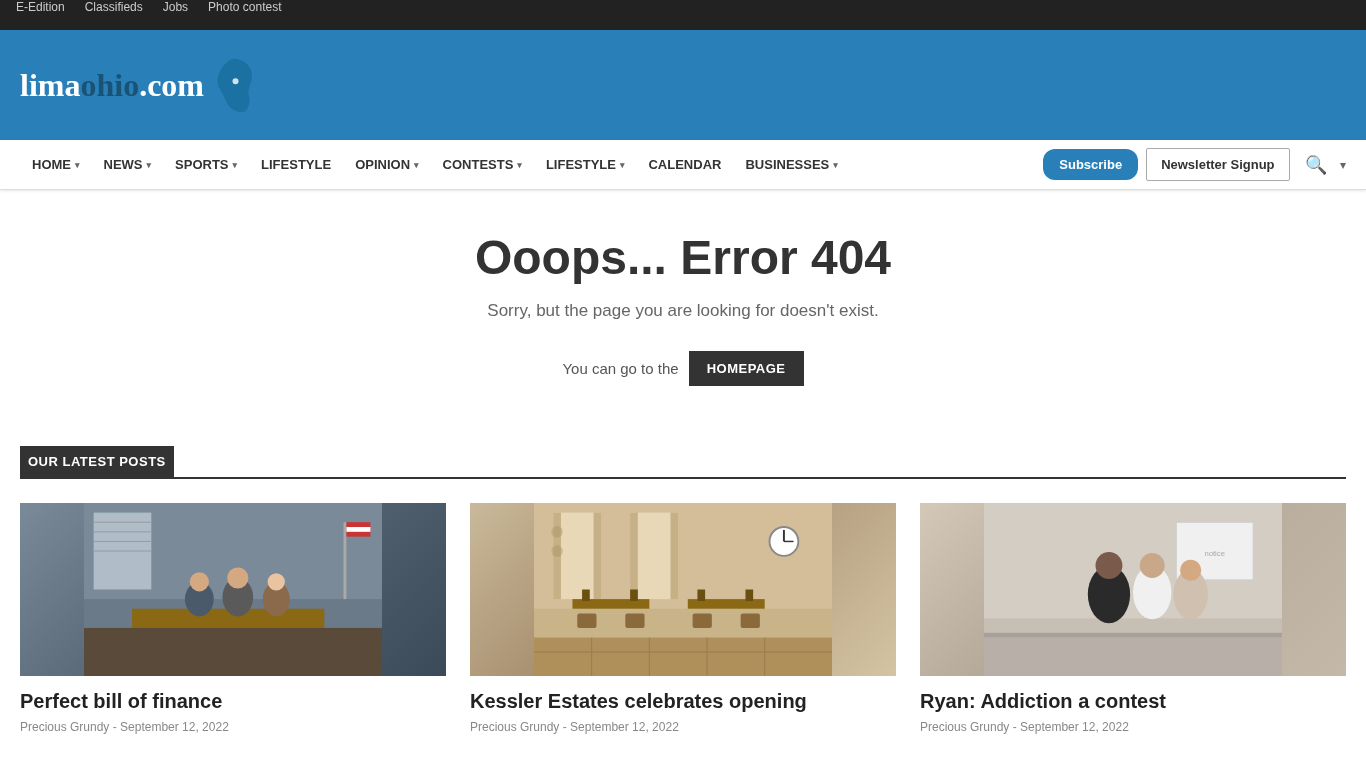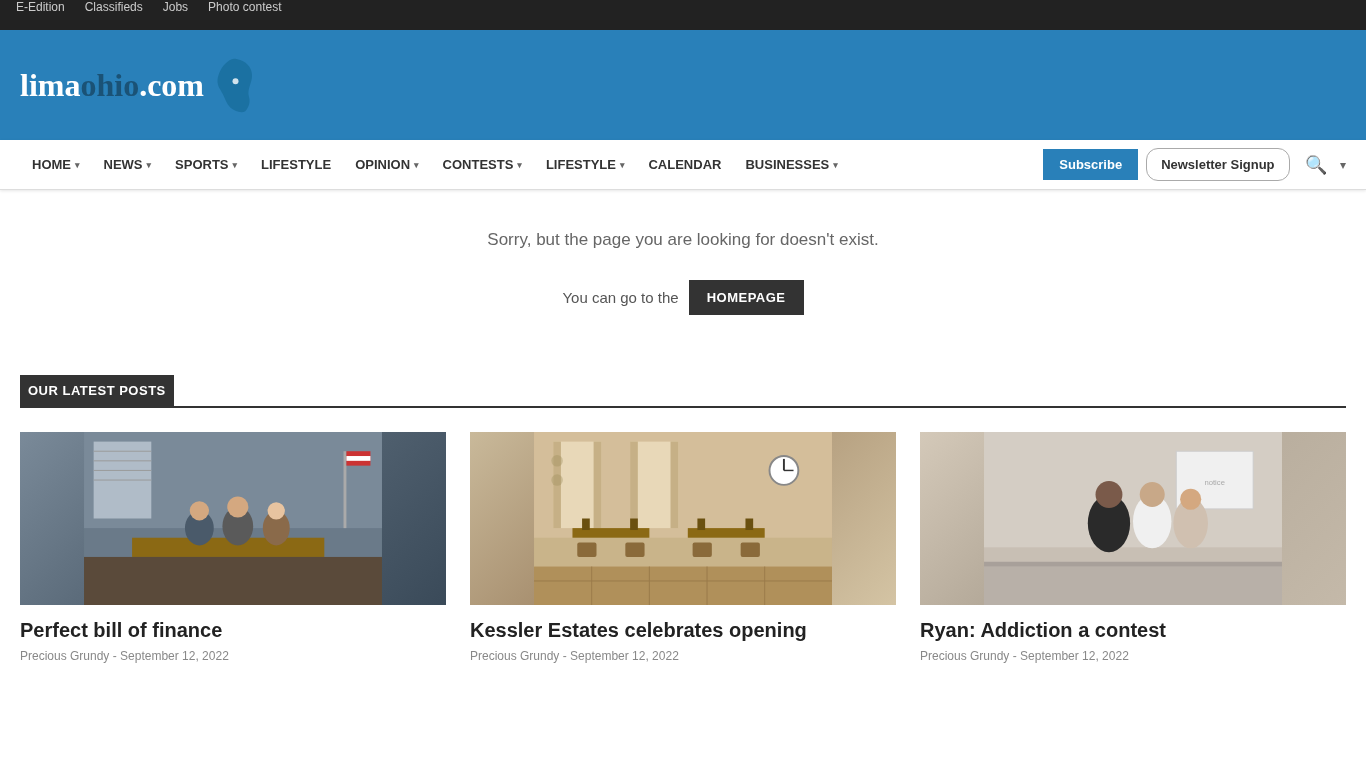--- a/index.html
+++ b/index.html
@@ -95,31 +95,31 @@
       margin-left: auto;
     }
     .btn-subscribe {
       background: #2980b9;
       color: #fff;
       border: none;
       padding: 8px 16px;
       font-size: 13px;
       font-weight: bold;
       cursor: pointer;
-      border-radius: 0;
+      border-radius: 12px;
     }
     .btn-newsletter {
       background: #fff;
       color: #333;
       border: 1px solid #aaa;
       padding: 8px 14px;
       font-size: 13px;
       font-weight: bold;
       cursor: pointer;
-      border-radius: 12px;
+      border-radius: 2px;
     }
     .nav-search-icon {
       font-size: 18px;
       cursor: pointer;
       color: #333;
       margin-left: 8px;
     }
     .nav-dropdown-icon {
       font-size: 12px;
       color: #666;
@@ -307,20 +307,21 @@
   </ul>
   <div class="nav-right">
     <button class="btn-subscribe">Subscribe</button>
     <button class="btn-newsletter">Newsletter Signup</button>
     <span class="nav-search-icon">🔍</span>
     <span class="nav-dropdown-icon">▾</span>
   </div>
 </nav>
 
 <div class="main-content">
+  <h1 class="error-title">Ooops... Error 404</h1>
   <p class="error-subtitle">Sorry, but the page you are looking for doesn't exist.</p>
   <div class="homepage-link-row">
     <span>You can go to the</span>
     <a href="#" class="btn-homepage">HOMEPAGE</a>
   </div>
 </div>
 
 <div class="latest-section">
   <div class="latest-header">
     <span class="latest-label">OUR LATEST POSTS</span>

